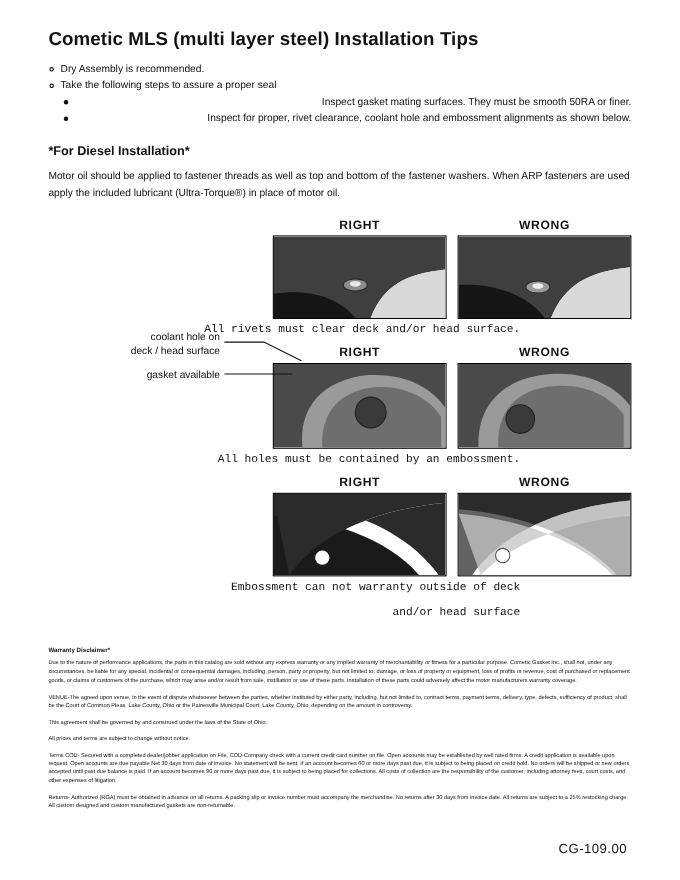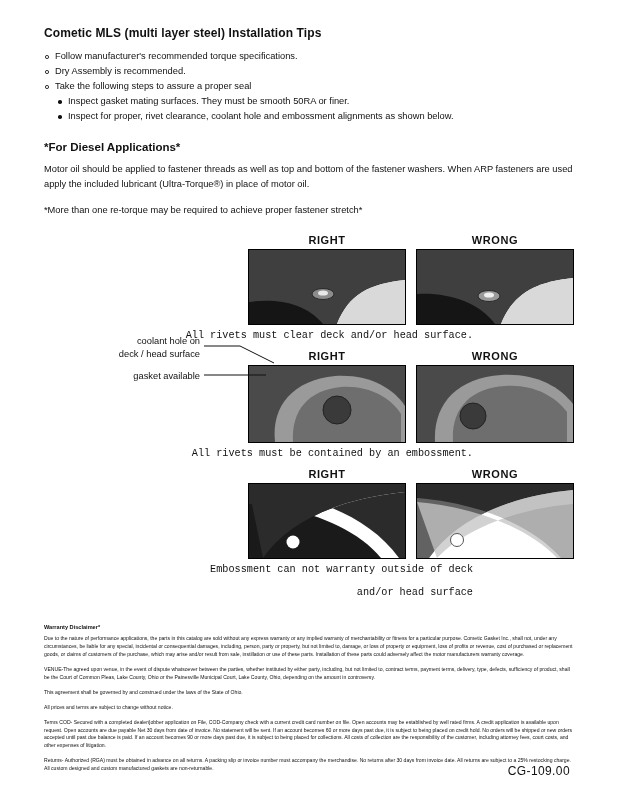--- a/index.html
+++ b/index.html
@@ -16,21 +16,21 @@
     overflow: hidden;
   }
   .page {
     position: relative;
     width: 618px;
     height: 800px;
     box-sizing: border-box;
     padding: 26px 44px 0 44px;
   }
   h1.title {
-    font-size: 12px;
+    font-size: 17px;
     font-weight: bold;
     margin: 0 0 9px 0;
     letter-spacing: 0.1px;
   }
   ul.bullets {
     list-style: none;
     margin: 0;
     padding: 0;
   }
   ul.bullets > li {
@@ -53,20 +53,21 @@
   ul.sub {
     list-style: none;
     margin: 0;
     padding: 0 0 0 13px;
   }
   ul.sub > li {
     font-size: 9.3px;
     line-height: 1.62;
     position: relative;
     padding-left: 11px;
+    text-align: right;
   }
   ul.sub > li::before {
     content: "";
     position: absolute;
     left: 1px;
     top: 6px;
     width: 3.6px;
     height: 3.6px;
     background: #111;
     border-radius: 50%;
@@ -171,32 +172,30 @@
   }
 </style>
 </head>
 <body>
 
 <div class="page">
 
   <h1 class="title">Cometic MLS (multi layer steel) Installation Tips</h1>
 
   <ul class="bullets">
-    <li>Follow manufacturer's recommended torque specifications.</li>
     <li>Dry Assembly is recommended.</li>
     <li>Take the following steps to assure a proper seal</li>
   </ul>
   <ul class="sub">
     <li>Inspect gasket mating surfaces.  They must be smooth 50RA or finer.</li>
     <li>Inspect for proper, rivet clearance, coolant hole and embossment alignments as shown below.</li>
   </ul>
 
-  <h2 class="subhead">*For Diesel Applications*</h2>
+  <h2 class="subhead">*For Diesel Installation*</h2>
   <p class="body">Motor oil should be applied to fastener threads as well as top and bottom of the fastener washers. When ARP fasteners are used apply the included lubricant (Ultra-Torque®) in place of motor oil.</p>
-  <p class="note">*More than one re-torque may be required to achieve proper fastener stretch*</p>
 
   <div class="figs">
 
     <div class="figrow">
       <div class="figcell">
         <div class="figlabel">RIGHT</div>
         <div class="figbox">
           <svg width="156" height="74" viewBox="0 0 156 74">
             <rect x="0" y="0" width="156" height="74" fill="#ffffff"></rect>
             <path d="M0,0 L156,0 L156,30 C120,34 100,44 88,74 L0,74 Z" fill="#3f3f3f"></path>
@@ -251,21 +250,21 @@
             <path d="M18,76 C16,38 40,12 84,9 C118,7 142,20 156,38 L156,76 Z" fill="#9a9a9a"></path>
             <path d="M36,76 C34,42 54,22 88,20 C116,18 138,30 150,46 L150,76 Z" fill="#6e6e6e"></path>
             <circle cx="56" cy="50" r="13" fill="#3a3a3a"></circle>
             <circle cx="56" cy="50" r="13" fill="none" stroke="#222" stroke-width="1"></circle>
           </svg>
         </div>
       </div>
     </div>
     <div class="caprow">
       <div class="capinner">
-        <p class="figcaption caplarge">All rivets must be contained by an embossment.</p>
+        <p class="figcaption caplarge">All holes must be contained by an embossment.</p>
       </div>
     </div>
 
     <div style="height:9px"></div>
     <div class="figrow">
       <div class="figcell">
         <div class="figlabel">RIGHT</div>
         <div class="figbox">
           <svg width="156" height="74" viewBox="0 0 156 74">
             <rect x="0" y="0" width="156" height="74" fill="#ffffff"></rect>

